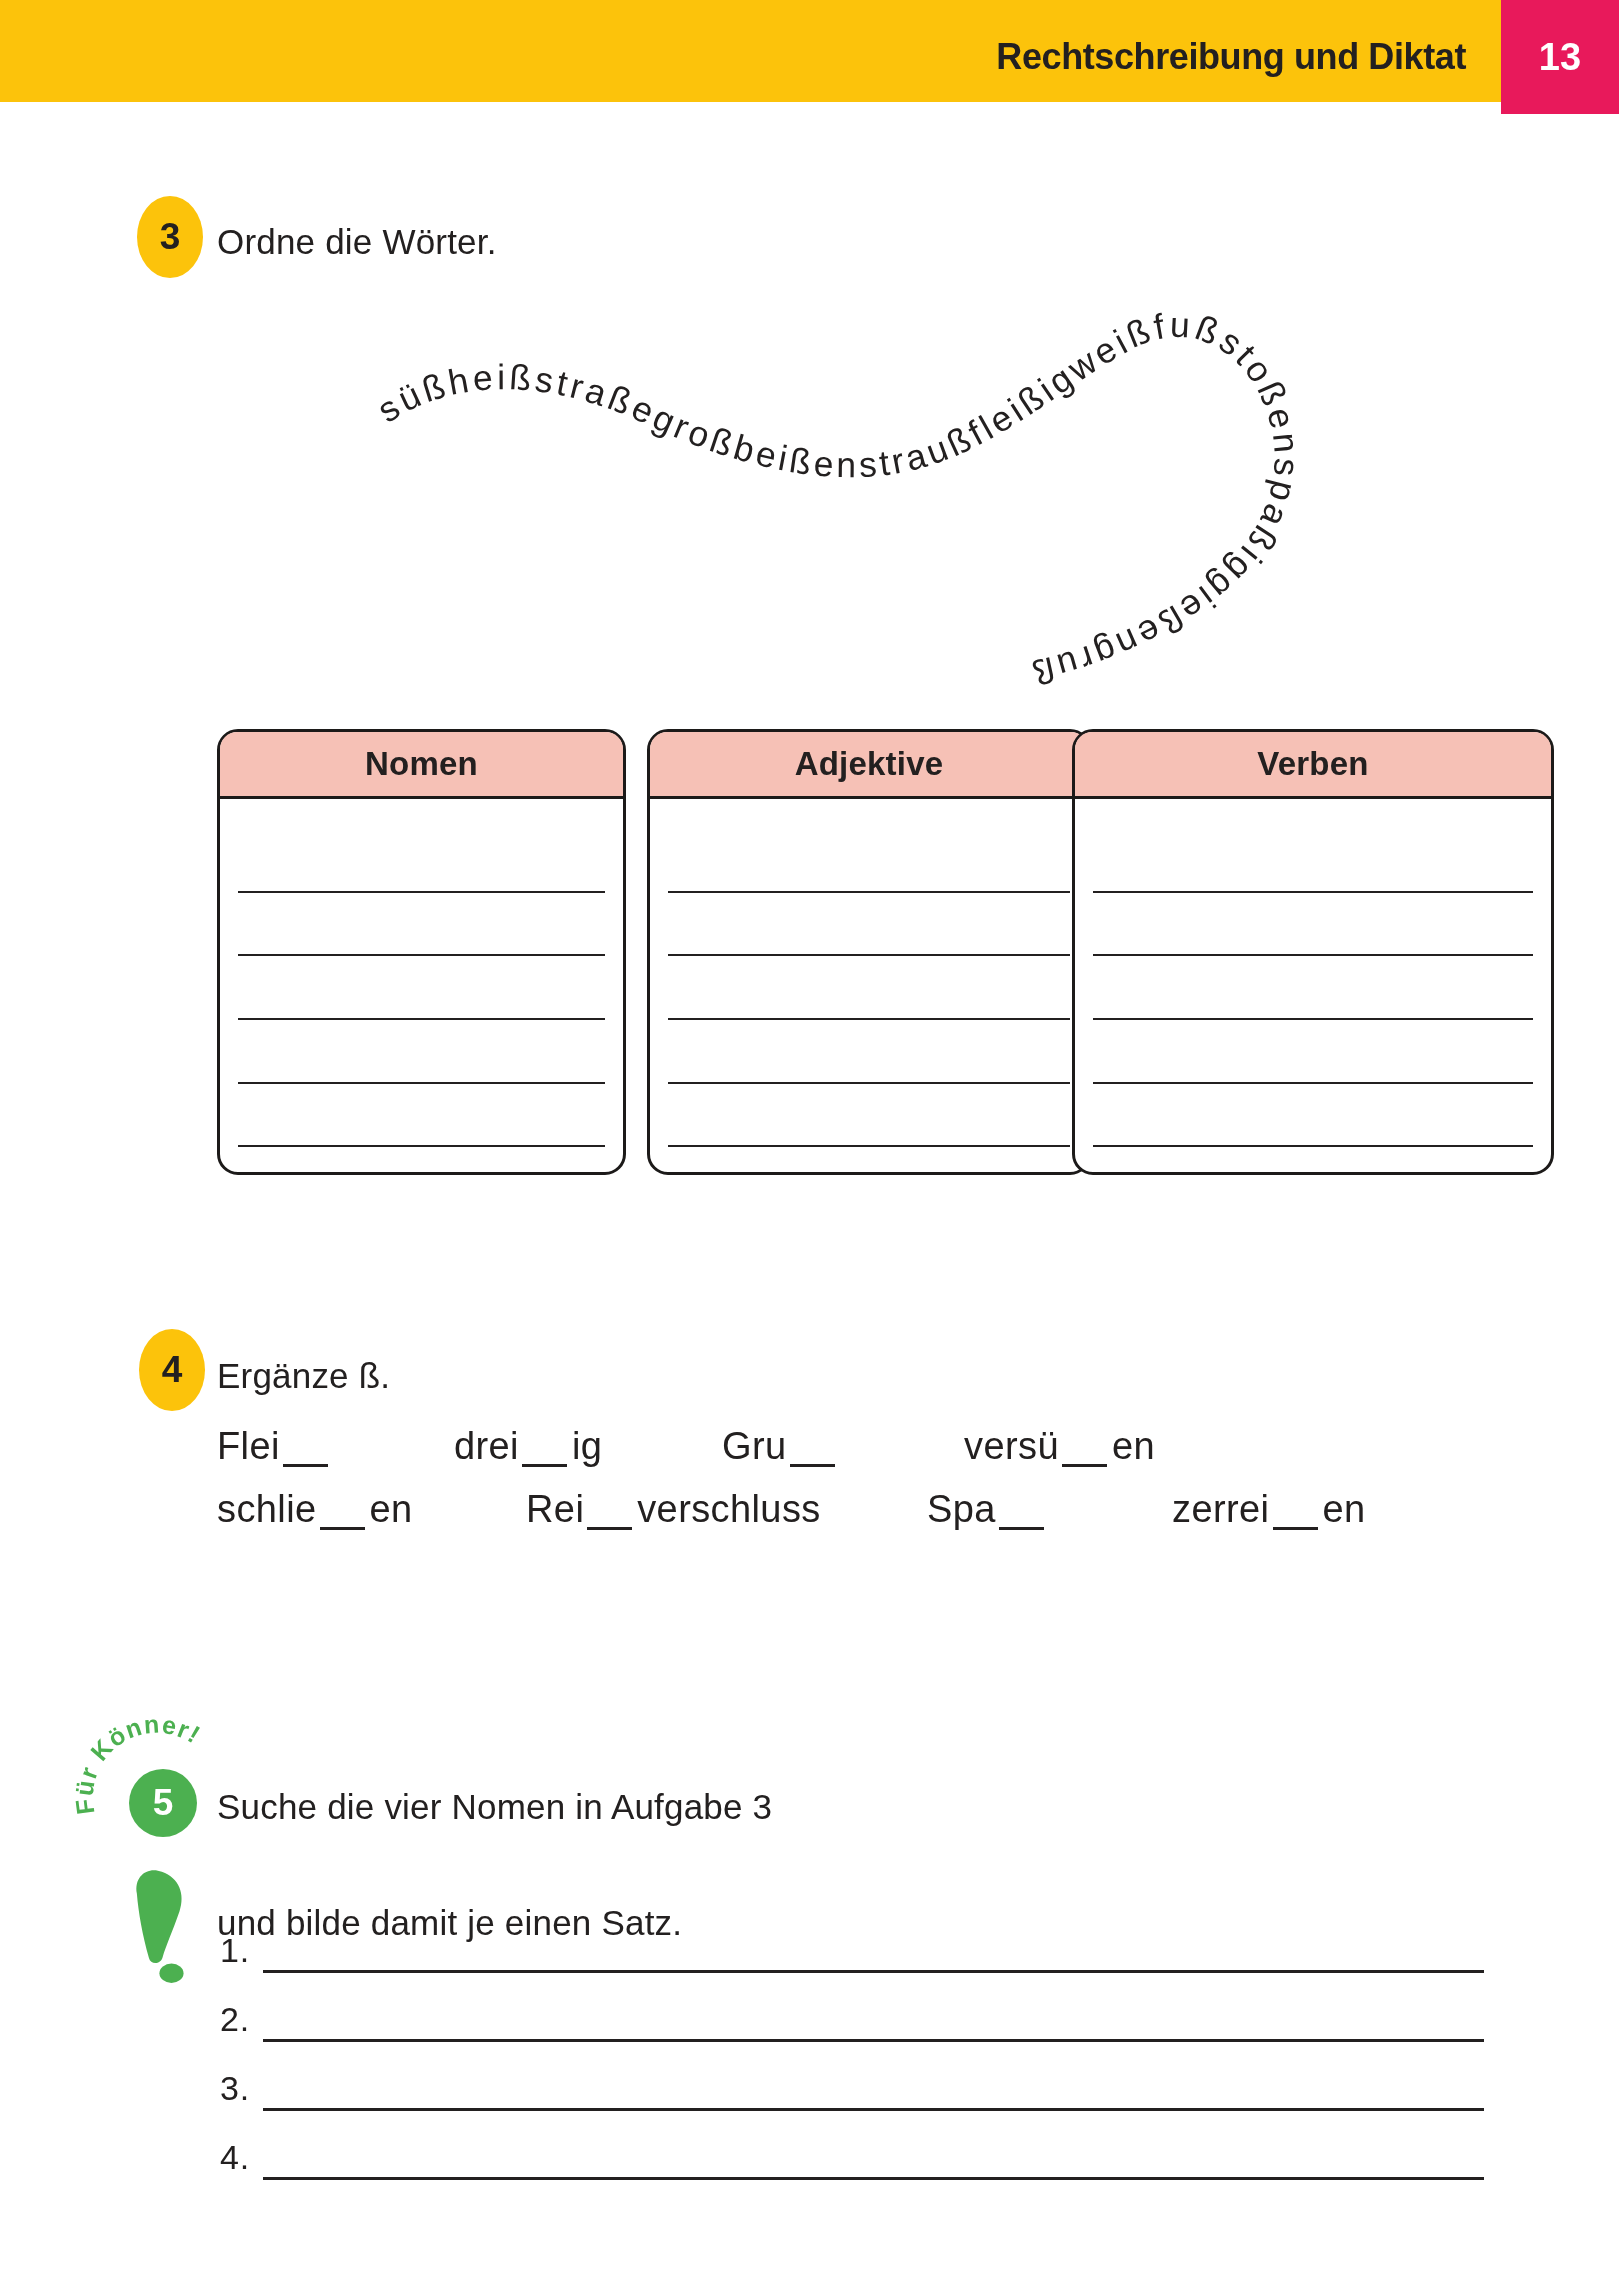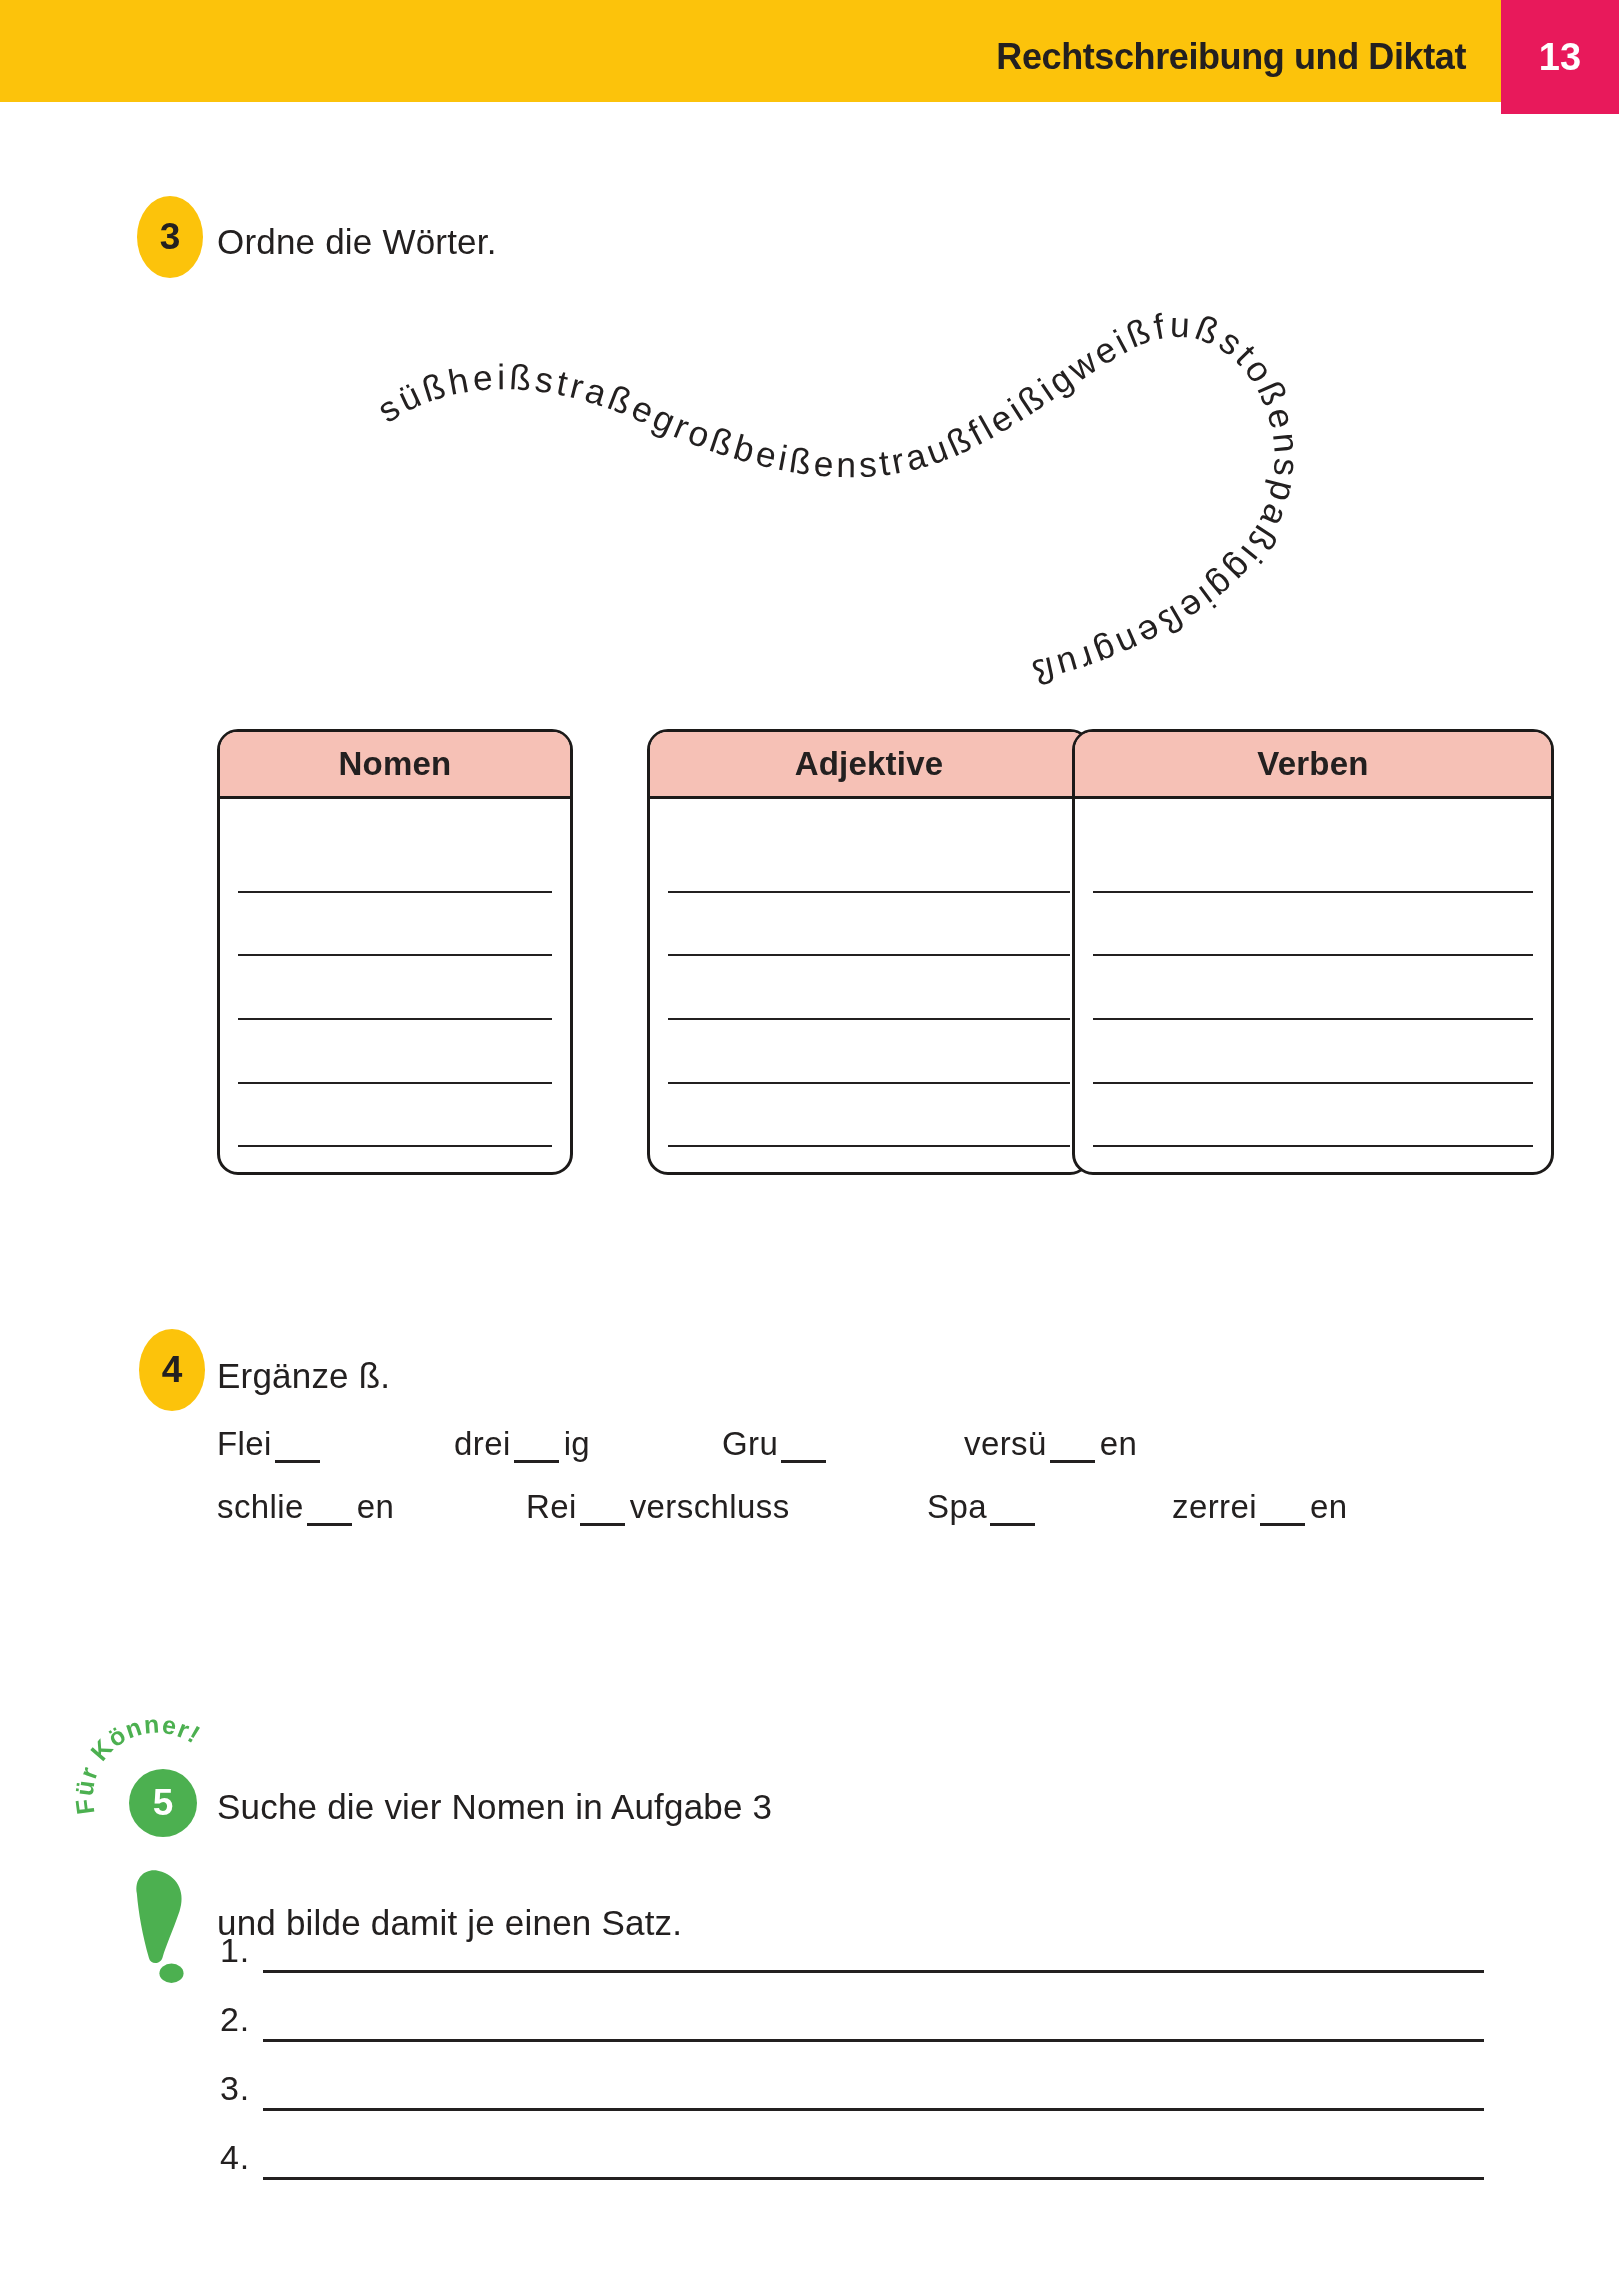--- a/index.html
+++ b/index.html
@@ -36,21 +36,21 @@
     background:#ffffff;box-sizing:border-box;
   }
   .col-head{
     position:absolute;left:0;top:0;right:0;height:64px;border-bottom:3.2px solid #1c1a19;
     border-radius:17px 17px 0 0;
     display:flex;align-items:center;justify-content:center;
     font-size:33px;font-weight:bold;letter-spacing:0.2px;
   }
   .wline{position:absolute;left:17.7px;right:17.7px;height:0;border-top:2.4px solid #232020;}
   
-  .ex4-word{position:absolute;font-size:33px;letter-spacing:0.4px;white-space:nowrap;}
+  .ex4-word{position:absolute;font-size:38px;letter-spacing:0.4px;white-space:nowrap;}
   .ex4-blank{
     display:inline-block;width:45px;height:3.2px;border-bottom:3.2px solid #232020;
     vertical-align:-8px;margin:0 4.8px 0 3.2px;
   }
   
   .ex5-row{position:absolute;left:220px;width:1264px;height:50px;}
   .ex5-num{position:absolute;left:0;top:0;font-size:34px;letter-spacing:0.8px;}
   .ex5-line{position:absolute;left:43px;right:0;top:39px;height:0;border-top:3.2px solid #232020;}
   svg{position:absolute;left:0;top:0;}
   .snake-text{
@@ -99,21 +99,21 @@
       <path d="M 170 2352
                C 166 2330, 184 2318, 201 2325
                C 223 2333, 230 2353, 223 2374
                C 214 2400, 206 2417, 202 2431
                C 200 2440, 187 2441, 185 2432
                C 177 2404, 172 2376, 170 2352 Z"></path>
       <ellipse cx="213" cy="2451" rx="15" ry="12"></ellipse>
     </g>
   </svg>
 
-  <div class="col-box" style="left:217px;width:356px;">
+  <div class="col-box" style="left:217px;width:409px;">
     <div class="col-head" style="background:#F6C1B6;">Nomen</div>
 
   <div class="wline" style="top: 159px;"></div>
       <div class="wline" style="top: 222px;"></div>
       <div class="wline" style="top: 286px;"></div>
       <div class="wline" style="top: 350px;"></div>
       <div class="wline" style="top: 413px;"></div>
     </div>
   <div class="col-box" style="left:647px;width:444px;">
     <div class="col-head" style="background:#F6C1B6;">Adjektive</div>

